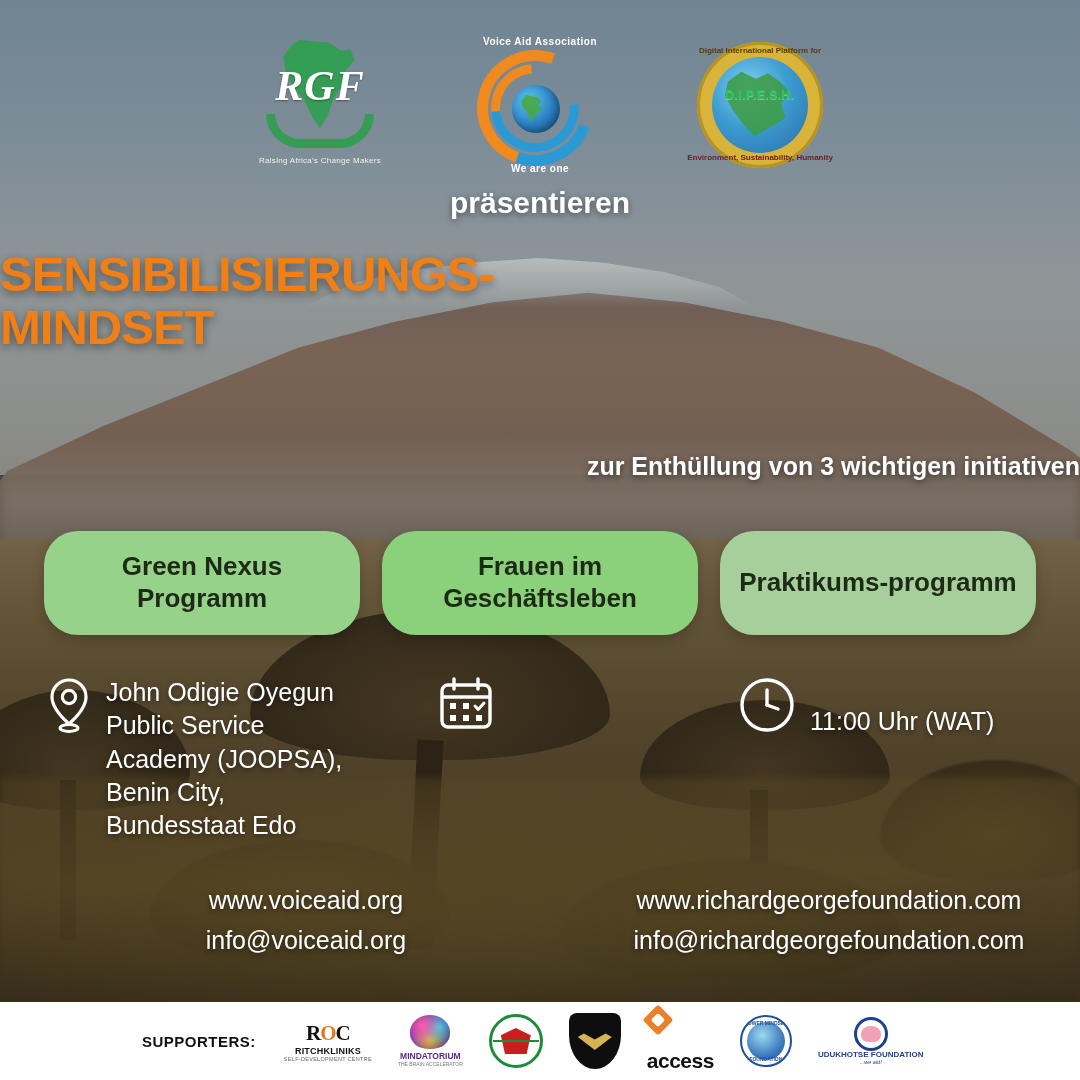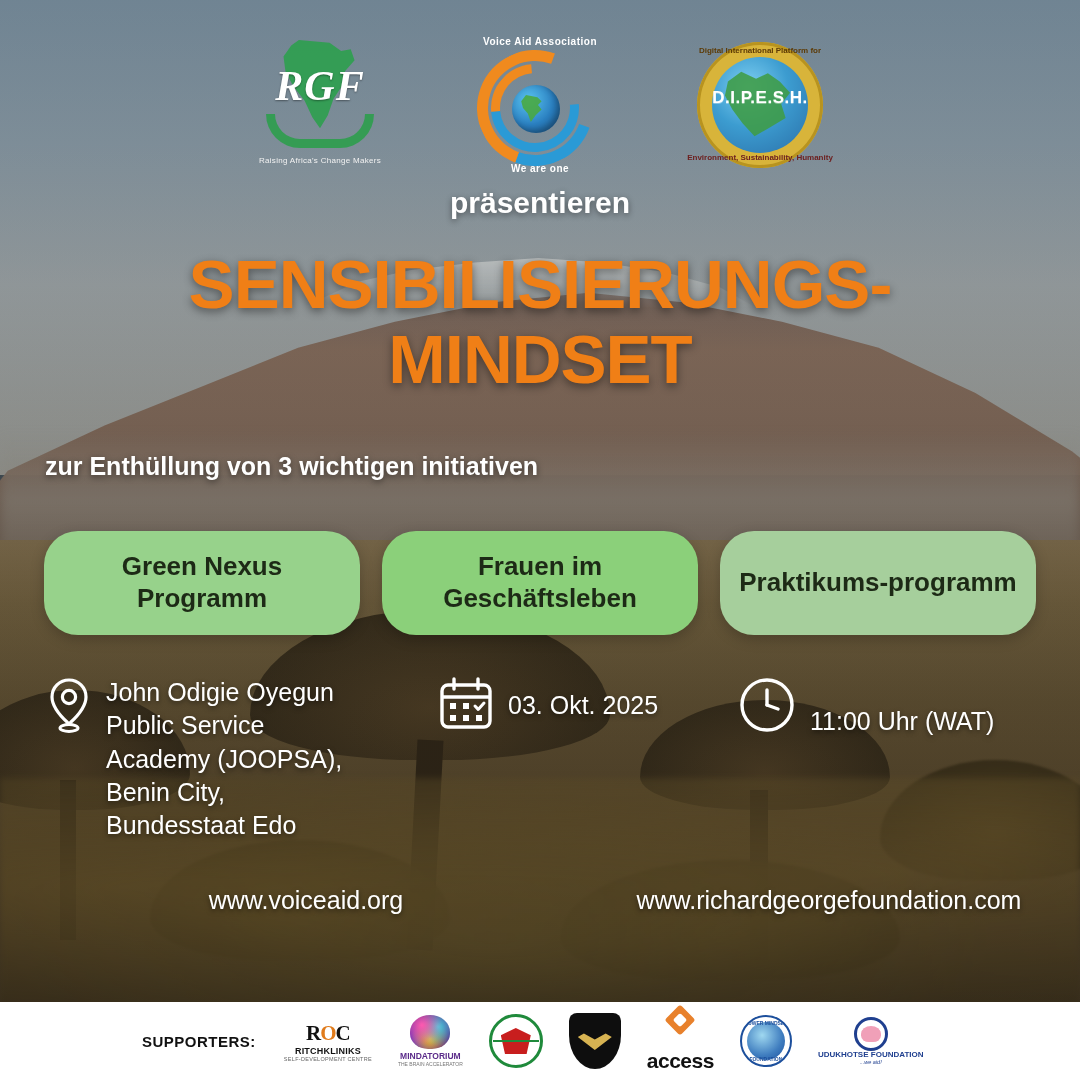--- a/index.html
+++ b/index.html
@@ -147,47 +147,47 @@
     overflow: hidden;
   }
   .dp-land {
     position: absolute; left: 10px; top: 12px; width: 74px; height: 70px;
     background: #3f9c46;
     clip-path: polygon(8% 18%, 26% 4%, 46% 14%, 62% 6%, 78% 18%, 92% 34%, 80% 50%, 86% 70%, 64% 84%, 44% 96%, 28% 78%, 14% 58%, 4% 38%);
     opacity: .88;
   }
   .dp-acr {
     position: absolute; left: 0; right: 0; top: 52px; text-align: center;
-    font-size: 17px; font-weight: bold; color: #ffffff; letter-spacing: .5px;
+    font-size: 12px; font-weight: bold; color: #22c55e; letter-spacing: .5px;
     text-shadow: 0 1px 0 rgba(255,255,255,.35);
   }
   .dp-top, .dp-bottom {
     position: absolute; left: 0; right: 0; text-align: center;
     font-size: 8px; font-weight: bold; color: #5c3a05;
   }
   .dp-top { top: 10px; }
   .dp-bottom { bottom: 14px; color: #6d2020; }
 
   .presents {
     position: absolute; top: 186px; left: 0; right: 0; text-align: center;
     font-size: 30px; font-weight: bold; color: #ffffff;
     text-shadow: 0 2px 6px rgba(0,0,0,.45);
   }
 
   .headline {
-    position: absolute; top: 248px; left: 0; right: 0; text-align: center;
+    position: absolute; top: 248px; left: 0; right: 0; 
     color: #f07f16;
-    font-size: 69px; font-weight: bold; line-height: 1.08;
+    font-size: 49px; font-weight: bold; line-height: 1.08;
     letter-spacing: -1px;
     text-shadow: 0 3px 10px rgba(0,0,0,.45);
   }
   .headline .l2 { display: block; }
 
   .subhead {
-    position: absolute; top: 452px; left: 0; right: 0; text-align: left;
+    position: absolute; top: 452px; left: 0; right: 0; text-align: right;
     font-size: 25px; font-weight: bold; color: #ffffff;
     text-shadow: 0 2px 6px rgba(0,0,0,.5);
     padding-left: 45px;
   }
 
   .pills {
     position: absolute; top: 531px; left: 44px; right: 44px;
     display: flex; gap: 22px; align-items: stretch;
   }
   .pill {
@@ -275,21 +275,21 @@
   .s-shield {
     width: 52px; height: 56px; background: #0e0e0e;
     border-radius: 8px 8px 26px 26px / 8px 8px 34px 34px;
     display: flex; align-items: center; justify-content: center; position: relative;
   }
   .s-shield .bird {
     width: 34px; height: 18px; background: #d7b352;
     clip-path: polygon(50% 100%, 0% 28%, 18% 8%, 50% 42%, 82% 8%, 100% 28%);
   }
 
-  .s-access { display: flex; align-items: center; gap: 18px; }
+  .s-access { display: flex; align-items: flex-start; gap: 18px; }
   .s-access .dia { width: 22px; height: 22px; background: #e8812c; transform: rotate(45deg); border-radius: 3px; position: relative; }
   .s-access .dia::after { content: ""; position: absolute; left: 6px; top: 6px; width: 10px; height: 10px; background: #fff; border-radius: 2px; }
   .s-access .wd { font-size: 21px; font-weight: bold; color: #111; letter-spacing: -.5px; }
 
   .s-round { width: 52px; height: 52px; border-radius: 50%; border: 2px solid #1c4f9c; background: #fff; position: relative; overflow: hidden; }
   .s-round .inner { position: absolute; inset: 5px; border-radius: 50%; background: radial-gradient(circle at 40% 35%, #9fd8f0 0%, #3f7dbf 60%, #1c4f9c 100%); }
   .s-round .cap { position: absolute; left: 0; right: 0; top: 3px; text-align: center; font-size: 5px; font-weight: bold; color: #1c4f9c; }
   .s-round .cap2 { position: absolute; left: 0; right: 0; bottom: 3px; text-align: center; font-size: 5px; font-weight: bold; color: #1c4f9c; }
 
   .s-udu { text-align: center; }
@@ -396,40 +396,43 @@
           <line x1="16" y1="3" x2="16" y2="13" stroke="#ffffff" stroke-width="3.4" stroke-linecap="round"></line>
           <line x1="40" y1="3" x2="40" y2="13" stroke="#ffffff" stroke-width="3.4" stroke-linecap="round"></line>
           <rect x="12" y="27" width="6" height="6" fill="#ffffff"></rect>
           <rect x="25" y="27" width="6" height="6" fill="#ffffff"></rect>
           <rect x="12" y="39" width="6" height="6" fill="#ffffff"></rect>
           <rect x="25" y="39" width="6" height="6" fill="#ffffff"></rect>
           <rect x="38" y="39" width="6" height="6" fill="#ffffff"></rect>
           <path d="M37 30l3.2 3.4L46 27" fill="none" stroke="#ffffff" stroke-width="3" stroke-linecap="round" stroke-linejoin="round"></path>
         </svg>
       </span>
-      <span class="detail-text">03. Okt. 2025</span>
     </div>
 
     <div class="detail time">
       <span class="ico">
         <svg width="58" height="58" viewBox="0 0 58 58">
           <circle cx="29" cy="29" r="25" fill="none" stroke="#ffffff" stroke-width="3.4"></circle>
           <line x1="29" y1="29" x2="29" y2="14" stroke="#ffffff" stroke-width="3.4" stroke-linecap="round"></line>
           <line x1="29" y1="29" x2="40" y2="33" stroke="#ffffff" stroke-width="3.4" stroke-linecap="round"></line>
         </svg>
       </span>
       <span class="detail-text">11:00 Uhr (WAT)</span>
     </div>
   </div>
 
   <div class="contacts">
     <div class="contacts-row">
       <div class="contacts-col left">www.voiceaid.org</div>
       <div class="contacts-col right">www.richardgeorgefoundation.com</div>
     </div>
+    <div class="contacts-row">
+      <div class="contacts-col left">info@voiceaid.org</div>
+      <div class="contacts-col right">info@richardgeorgefoundation.com</div>
+    </div>
   </div>
 </div>
 
 <div class="supporters">
   <div class="sup-label">SUPPORTERS:</div>
   <div class="sup-logos">
 
     <div class="sup s-ritch">
       <div class="mark">R<span class="o">O</span>C</div>
       <div class="nm">RITCHKLINIKS</div>

